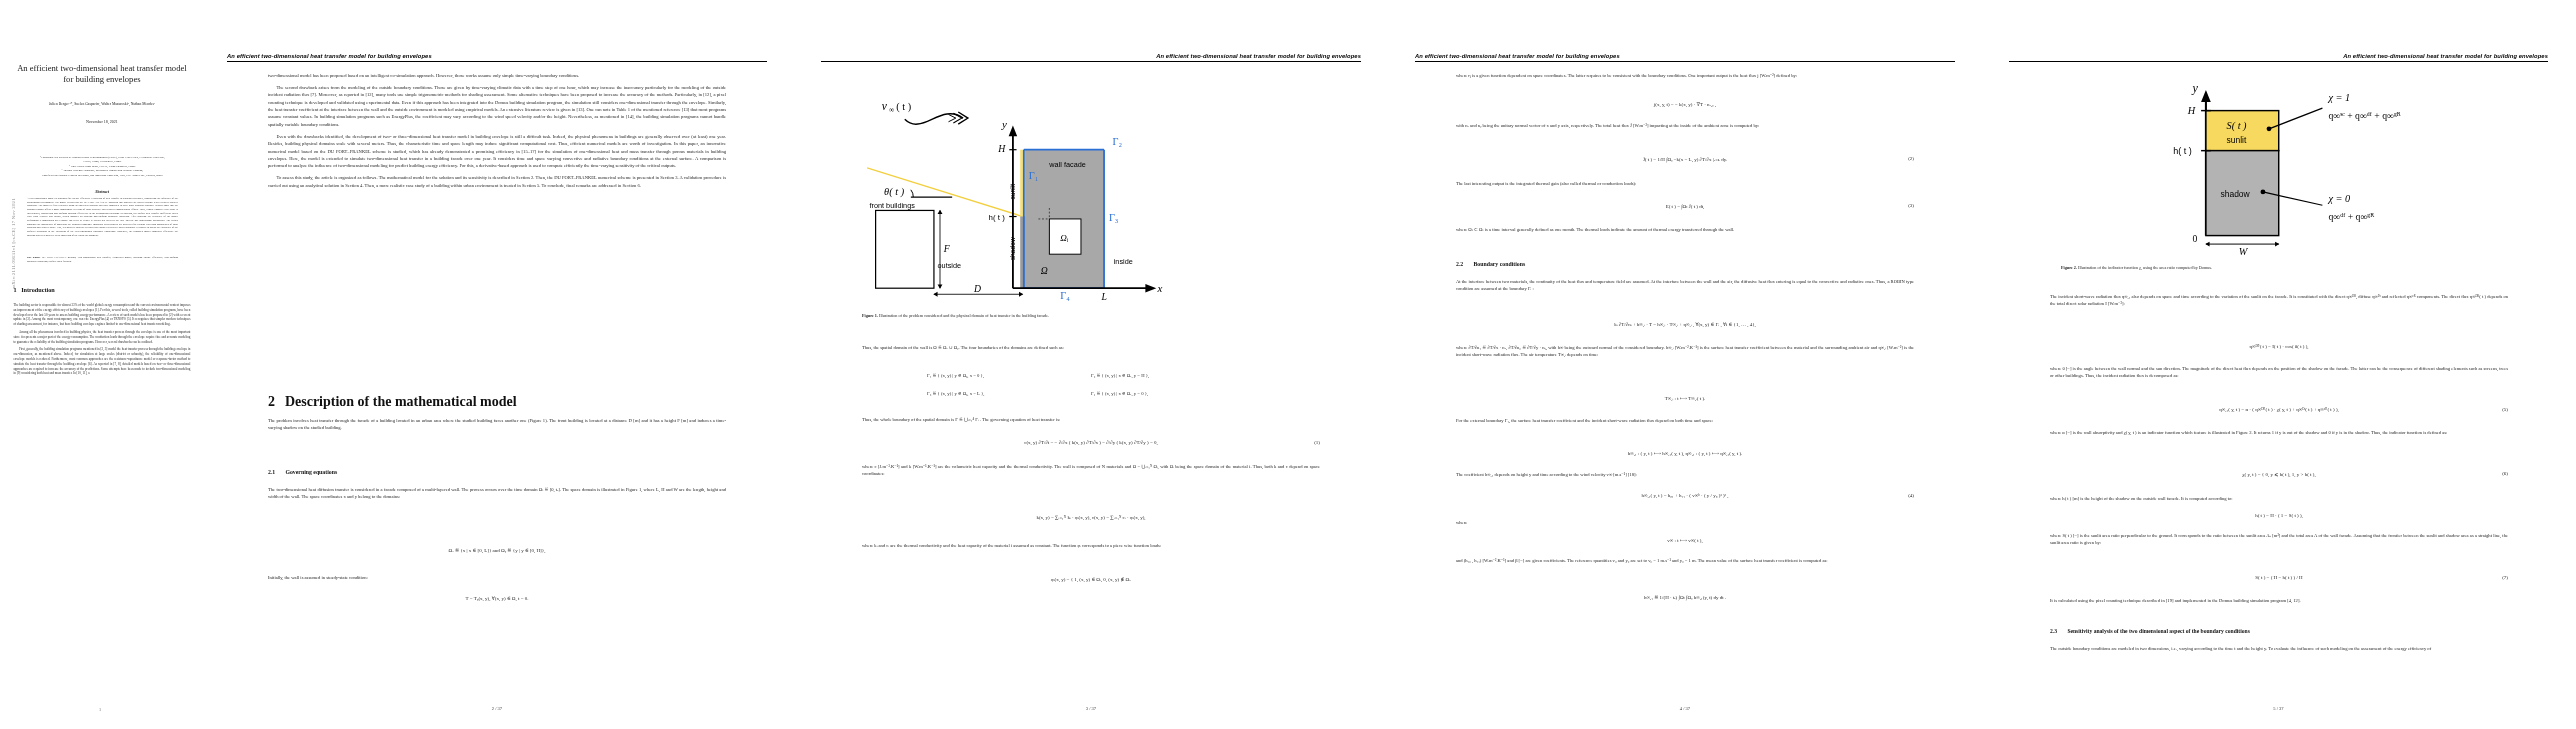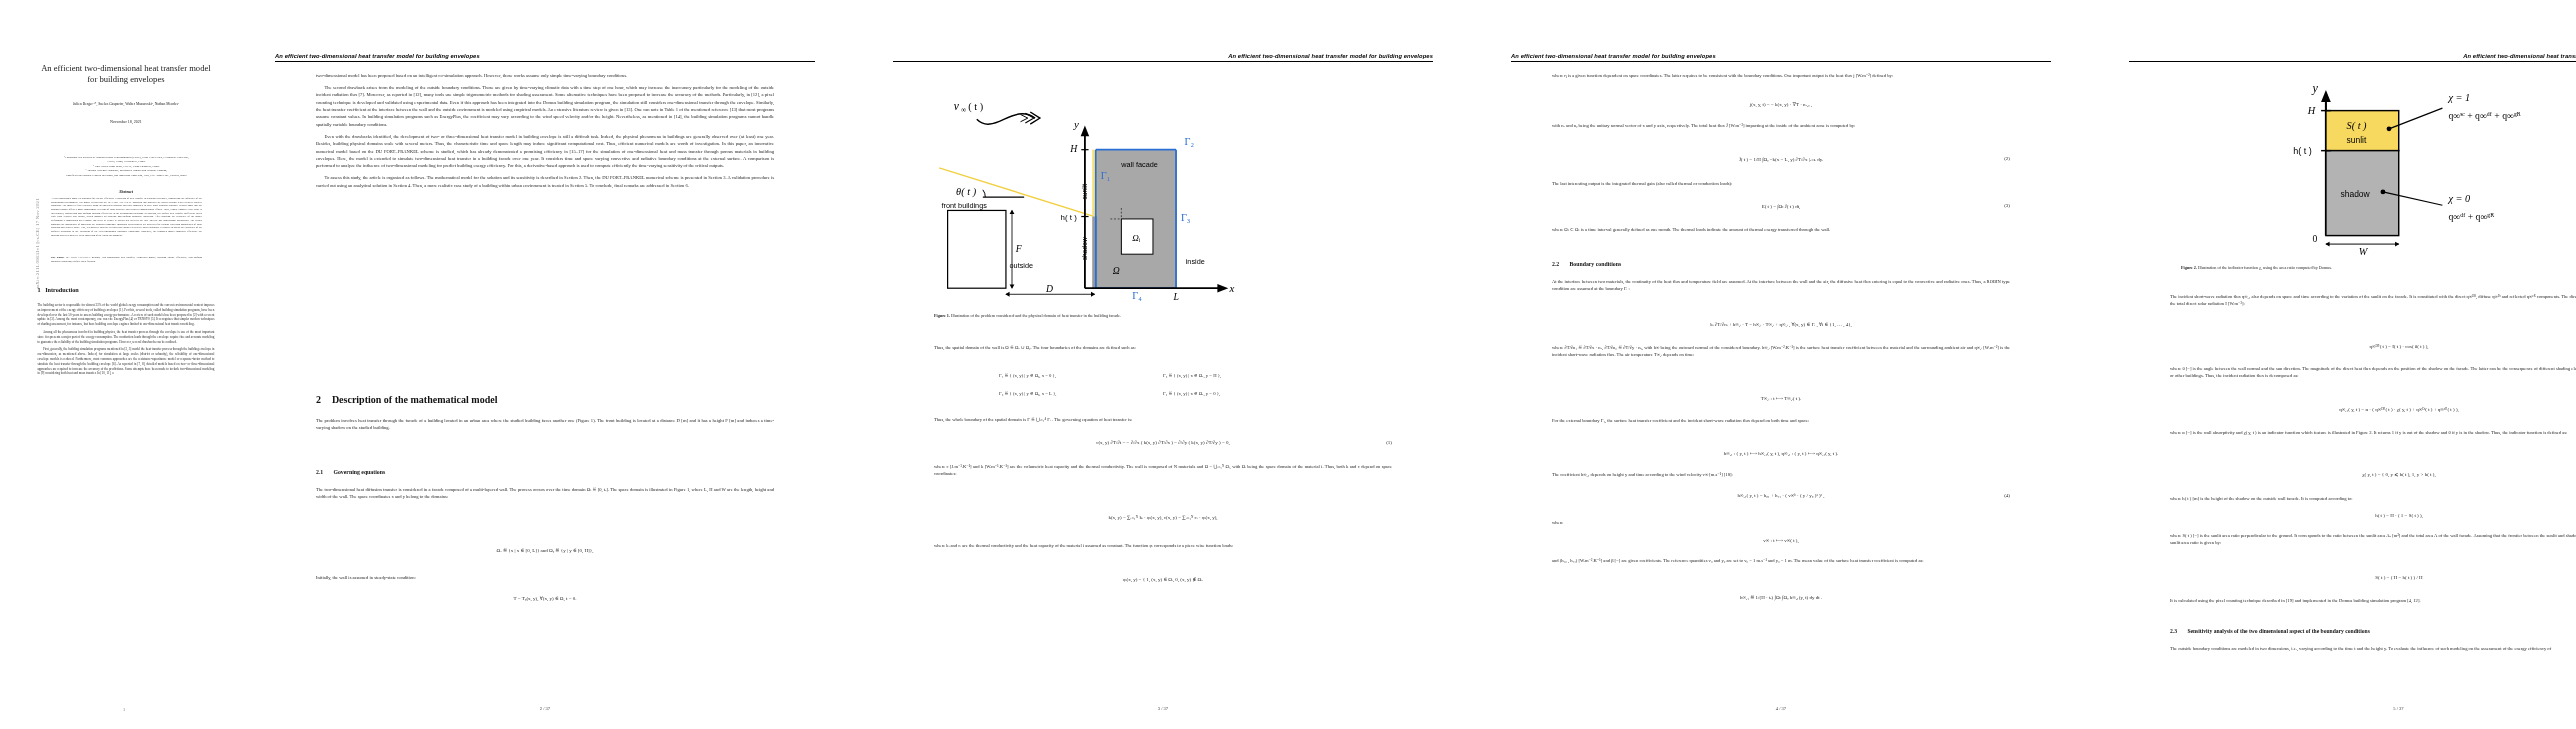--- a/index.html
+++ b/index.html
@@ -17,21 +17,20 @@
     display: flex;
     flex-direction: row;
     align-items: flex-start;
   }
   .page {
     position: relative;
     background: #fff;
     height: 729px;
     flex: 0 0 auto;
     overflow: hidden;
-    margin-left: 24px;
   }
   .page-1 { width: 200px; }
   .page-2 { width: 594px; }
   .page-3 { width: 594px; }
   .page-4 { width: 594px; }
   .page-5 { width: 593px; }
 
   
   .runhead {
     position: absolute;
@@ -156,21 +155,21 @@
     font-size: 4.6px;
     line-height: 1.62;
     color: #1f1f1f;
     hyphens: auto;
   }
   .col p { margin: 0 0 4.3px 0; text-indent: 8.5px; }
   .col p.noind { text-indent: 0; }
   .sec-h {
     position: absolute;
     left: 68px; width: 458px;
-    font-size: 10px;
+    font-size: 14px;
     font-weight: bold;
     color: #111;
   }
   .sec-h .num { display: inline-block; min-width: 13.4px; }
   .subsec-h {
     position: absolute;
     left: 68px; width: 458px;
     font-size: 5.8px;
     font-weight: bold;
     color: #111;

